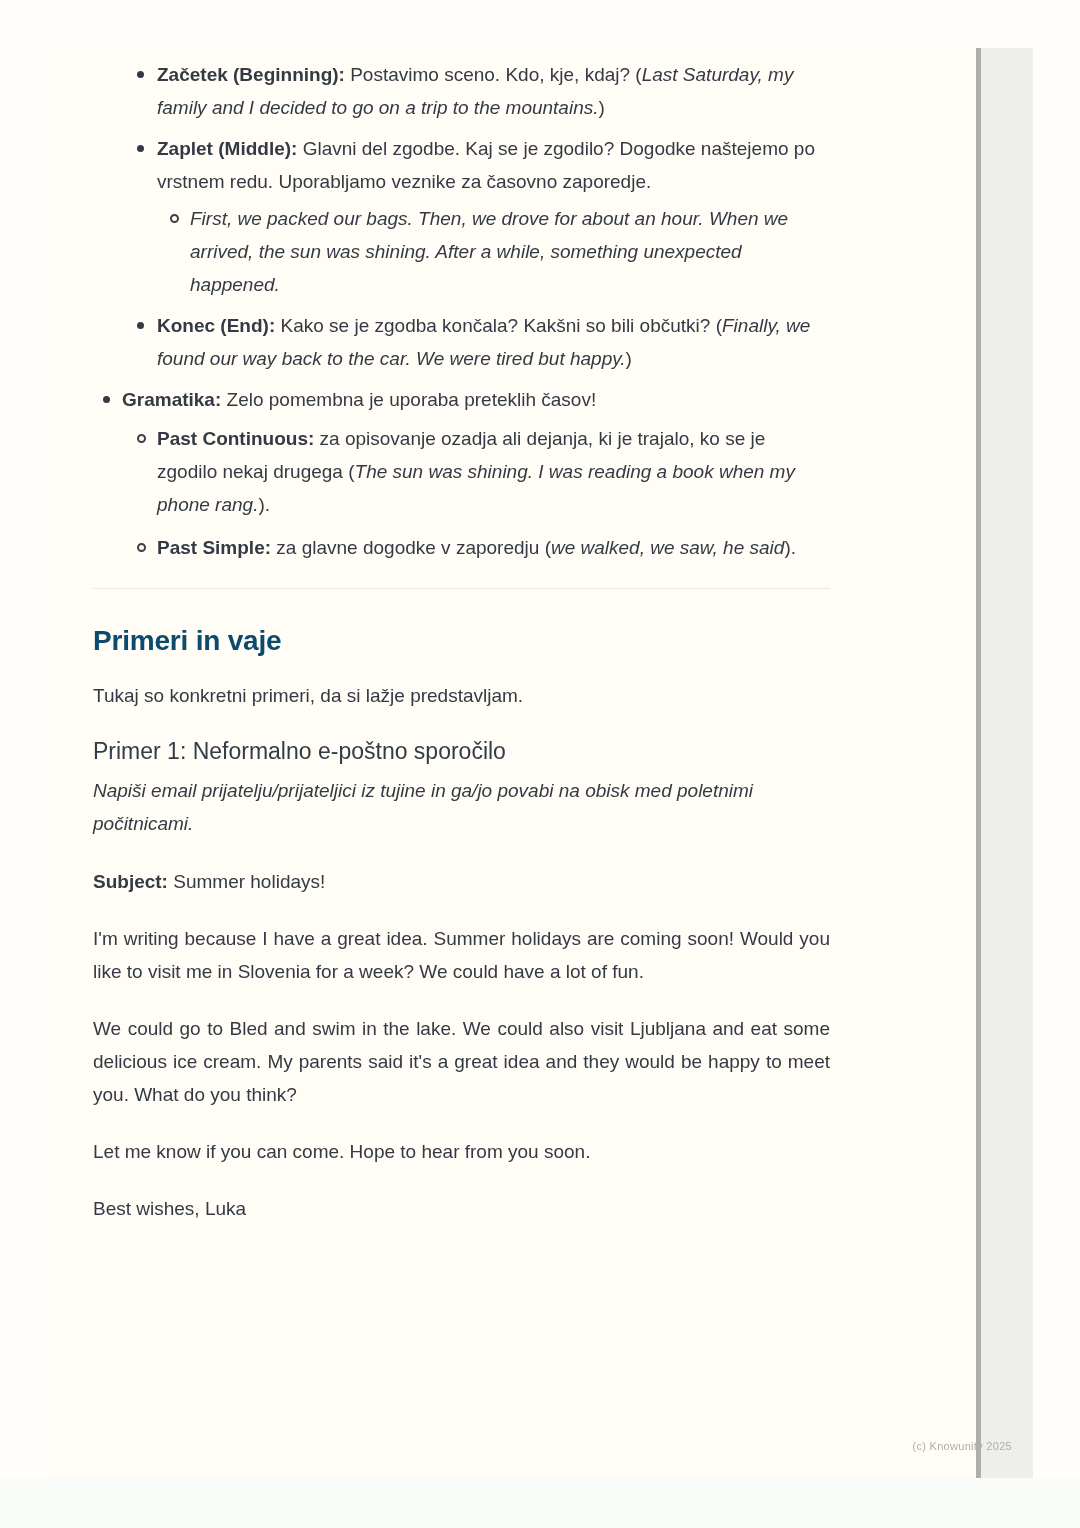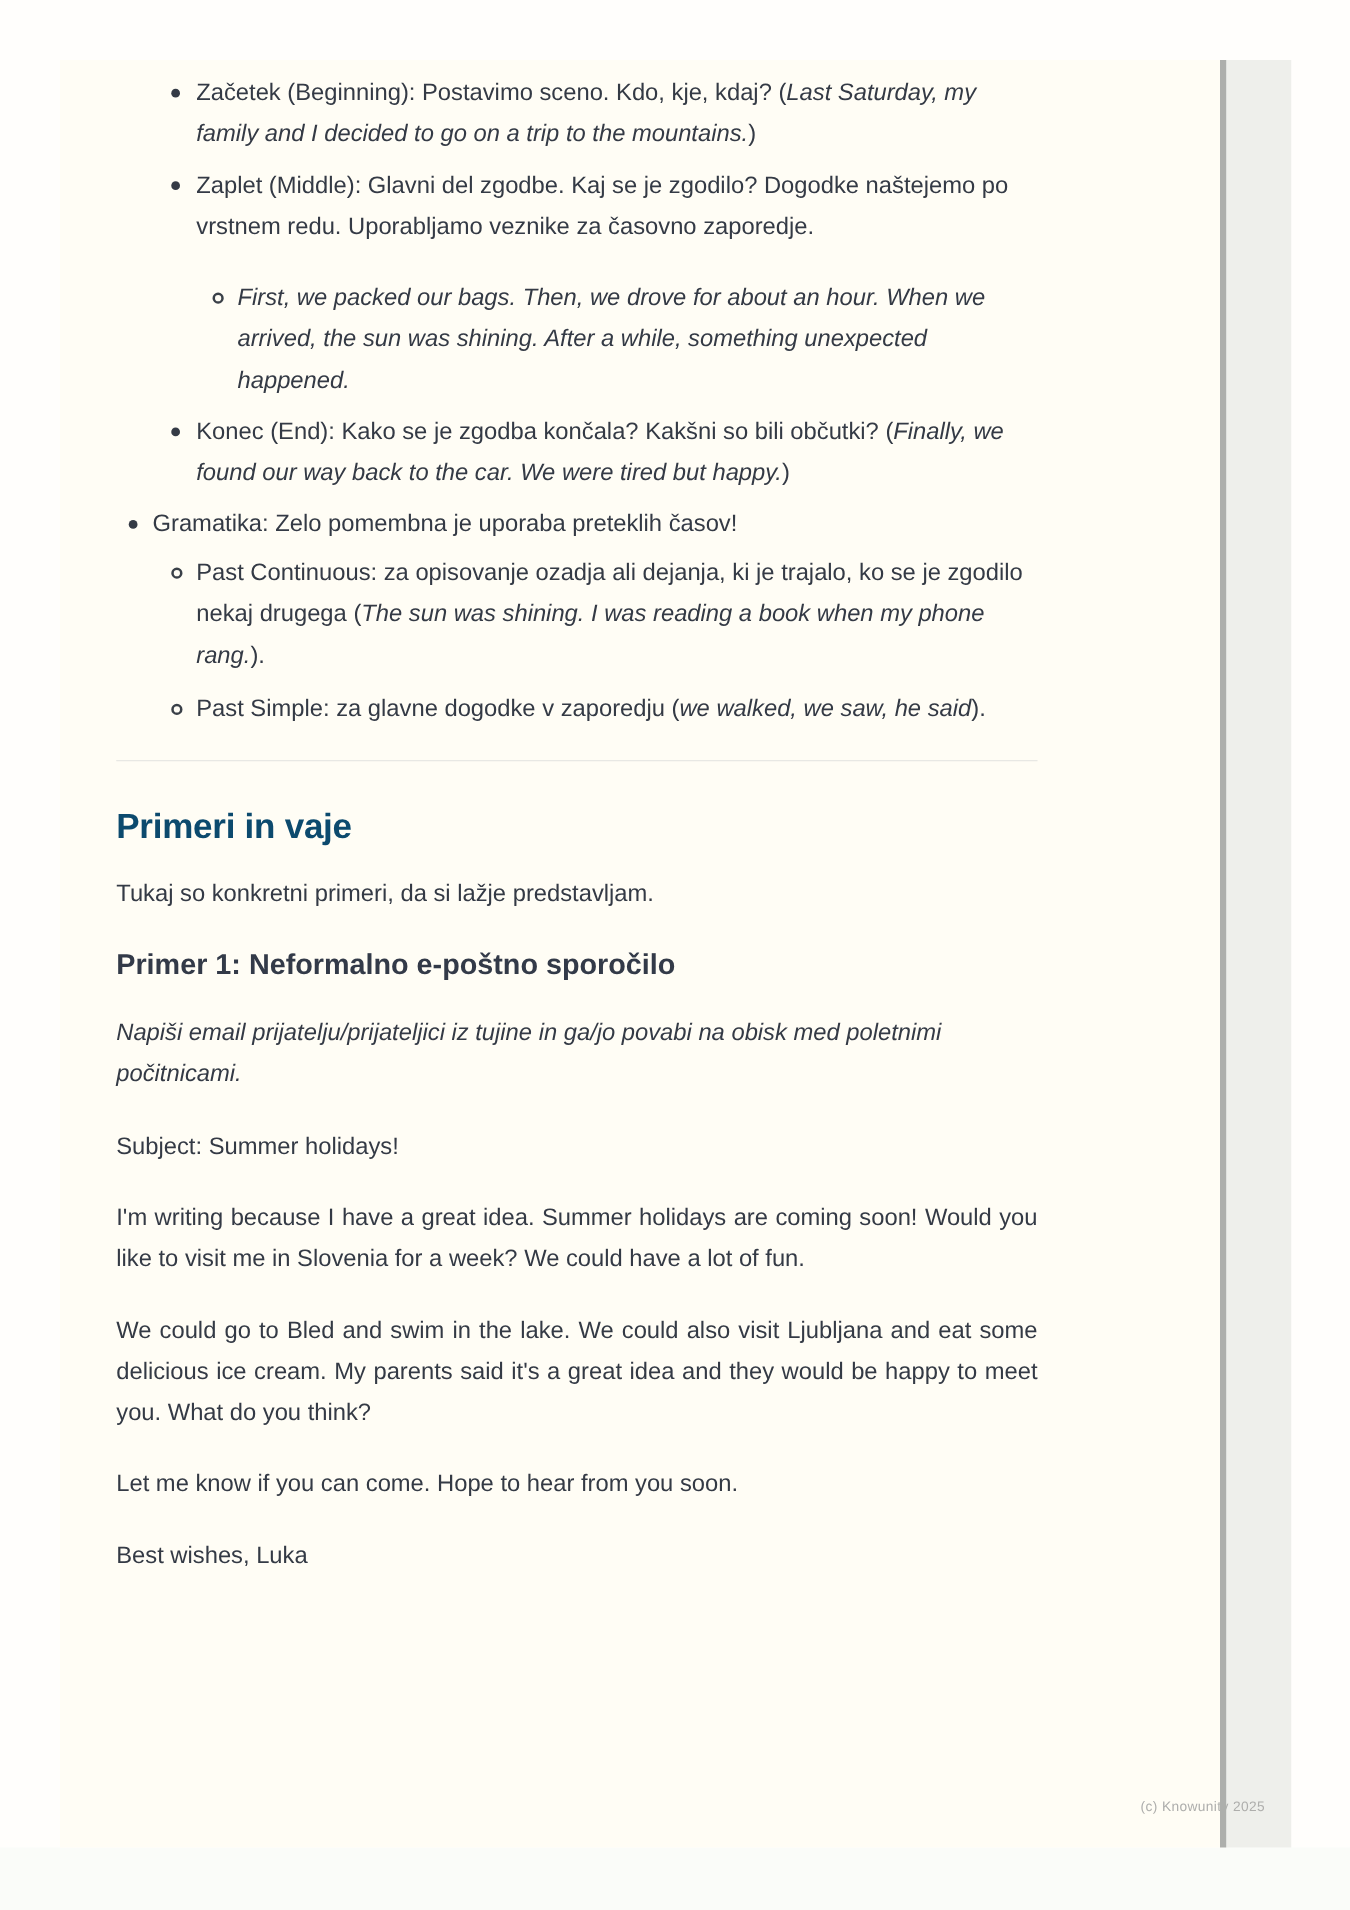--- a/index.html
+++ b/index.html
@@ -38,42 +38,42 @@
   .li { position: relative; margin-bottom: 8px; }
   .pad2 { padding-left: 64px; }
   .pad1 { padding-left: 29px; }
   .marker {
     position: absolute; top: 13px; width: 7px; height: 7px;
     border-radius: 50%; background: #343a45;
   }
   .m-d2 { left: 44px; }
   .m-d1 { left: 10px; }
   .circle { background: transparent; border: 2px solid #3a4048; width: 5px; height: 5px; top: 12px; }
-  ul.sub3 { list-style: none; margin: 24px 0 8px; padding: 0; }
+  ul.sub3 { list-style: none; margin: 4px 0 8px; padding: 0; }
   .li3 { position: relative; padding-left: 33px; margin-bottom: 0; }
   .li3 .marker { left: 13px; }
   ul.sub2 { list-style: none; margin: 6px 0 0; padding: 0; }
   .li2s { position: relative; padding-left: 35px; margin-bottom: 10px; }
   .li2s .marker { left: 15px; }
   .story { margin-bottom: 10px; }
   .rule { border: 0; border-top: 1px solid #e8e8e4; margin: 24px 0 0; }
   h1 {
     margin: 34px 0 20px; font-size: 28px; line-height: 36px;
     font-weight: 700; color: #0c4a6e; letter-spacing: -0.2px;
   }
   h2 {
-    margin: 24px 0 24px; font-size: 23px; line-height: 30px;
-    font-weight: 700; color: #333a48;
+    margin: 24px 0 8px; font-size: 23px; line-height: 30px;
+    font-weight: 400; color: #333a48;
   }
   p { margin: 0 0 24px; }
   .intro { margin: 0 0 22px; }
   .prompt { font-style: italic; margin: 0 0 25px; }
   .just { text-align: justify; }
   .signoff { margin: 0; }
-  strong { font-weight: 400; }
+  strong { font-weight: 700; }
   em { font-style: italic; }
 </style>
 </head>
 <body>
 
 <div class="viewport">
 
   <div class="next-page"></div>
   <div class="edge-divider"></div>
   <div class="bottom-strip"></div>

